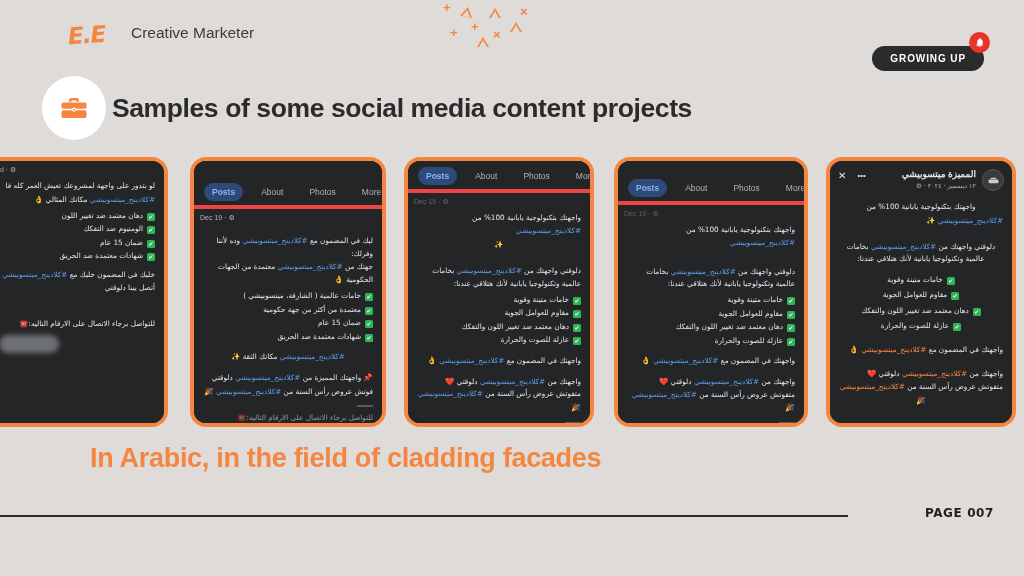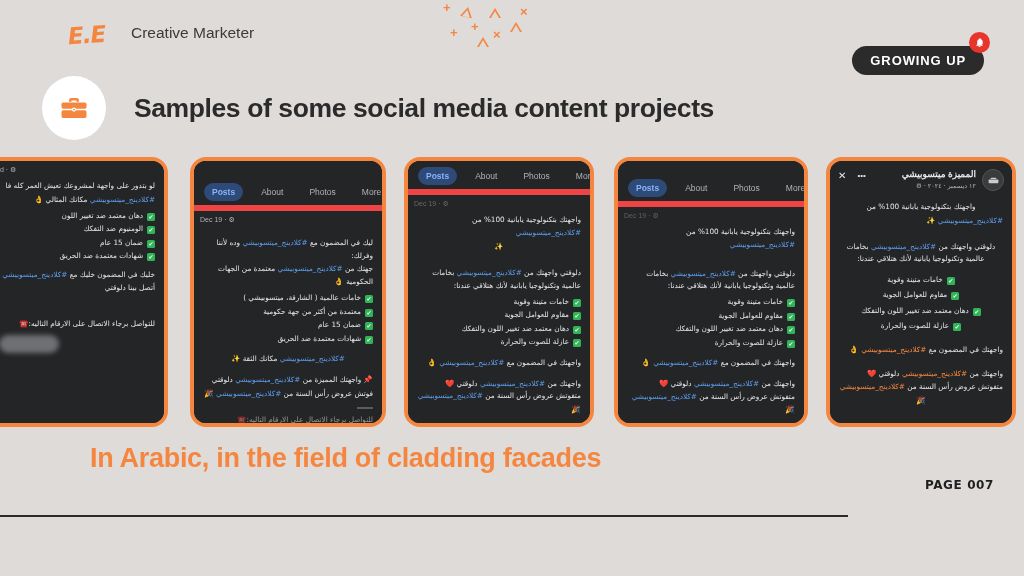--- a/index.html
+++ b/index.html
@@ -75,21 +75,21 @@
 
   
   .pill-wrap {
     position: absolute;
     right: 40px;
     top: 46px;
   }
   .pill {
     background: #2b2b2b;
     color: #ffffff;
-    font-size: 13px;
+    font-size: 10px;
     font-weight: 700;
     letter-spacing: 0.9px;
     padding: 7px 18px;
     border-radius: 20px;
     display: inline-block;
   }
   .bell-badge {
     position: absolute;
     right: -6px;
     top: -14px;
@@ -103,21 +103,21 @@
   }
   .bell-badge svg { width: 11px; height: 11px; display: block; }
 
   
   .head-row {
     position: absolute;
     left: 42px;
     top: 76px;
     display: flex;
     align-items: center;
-    gap: 28px;
+    gap: 6px;
   }
   .icon-circle {
     width: 64px;
     height: 64px;
     border-radius: 50%;
     background: #ffffff;
     display: flex;
     align-items: center;
     justify-content: center;
     flex: 0 0 auto;
@@ -160,21 +160,21 @@
   }
 
   
   .tabbar {
     direction: ltr;
     display: flex;
     align-items: flex-end;
     gap: 10px;
     padding: 6px 8px 4px 10px;
     background: #242526;
-    border-bottom: 6px solid #ef4444;
+    border-bottom: 4px solid #ef4444;
   }
   .tab {
     font-size: 8.5px;
     color: #b0b3b8;
     padding: 4px 8px;
     border-radius: 11px;
     white-space: nowrap;
   }
   .tab.active {
     background: #2d4a79;
@@ -284,21 +284,21 @@
     position: absolute;
     left: 0;
     top: 515px;
     width: 848px;
     height: 2px;
     background: #2b2b2b;
   }
   .page-num {
     position: absolute;
     right: 30px;
-    top: 478px;
+    top: 506px;
     font-size: 12px;
     font-weight: 700;
     letter-spacing: 0.6px;
     color: #1f1f1f;
     font-family: "DejaVu Sans", sans-serif;
   }
 </style>
 </head>
 <body>
 

